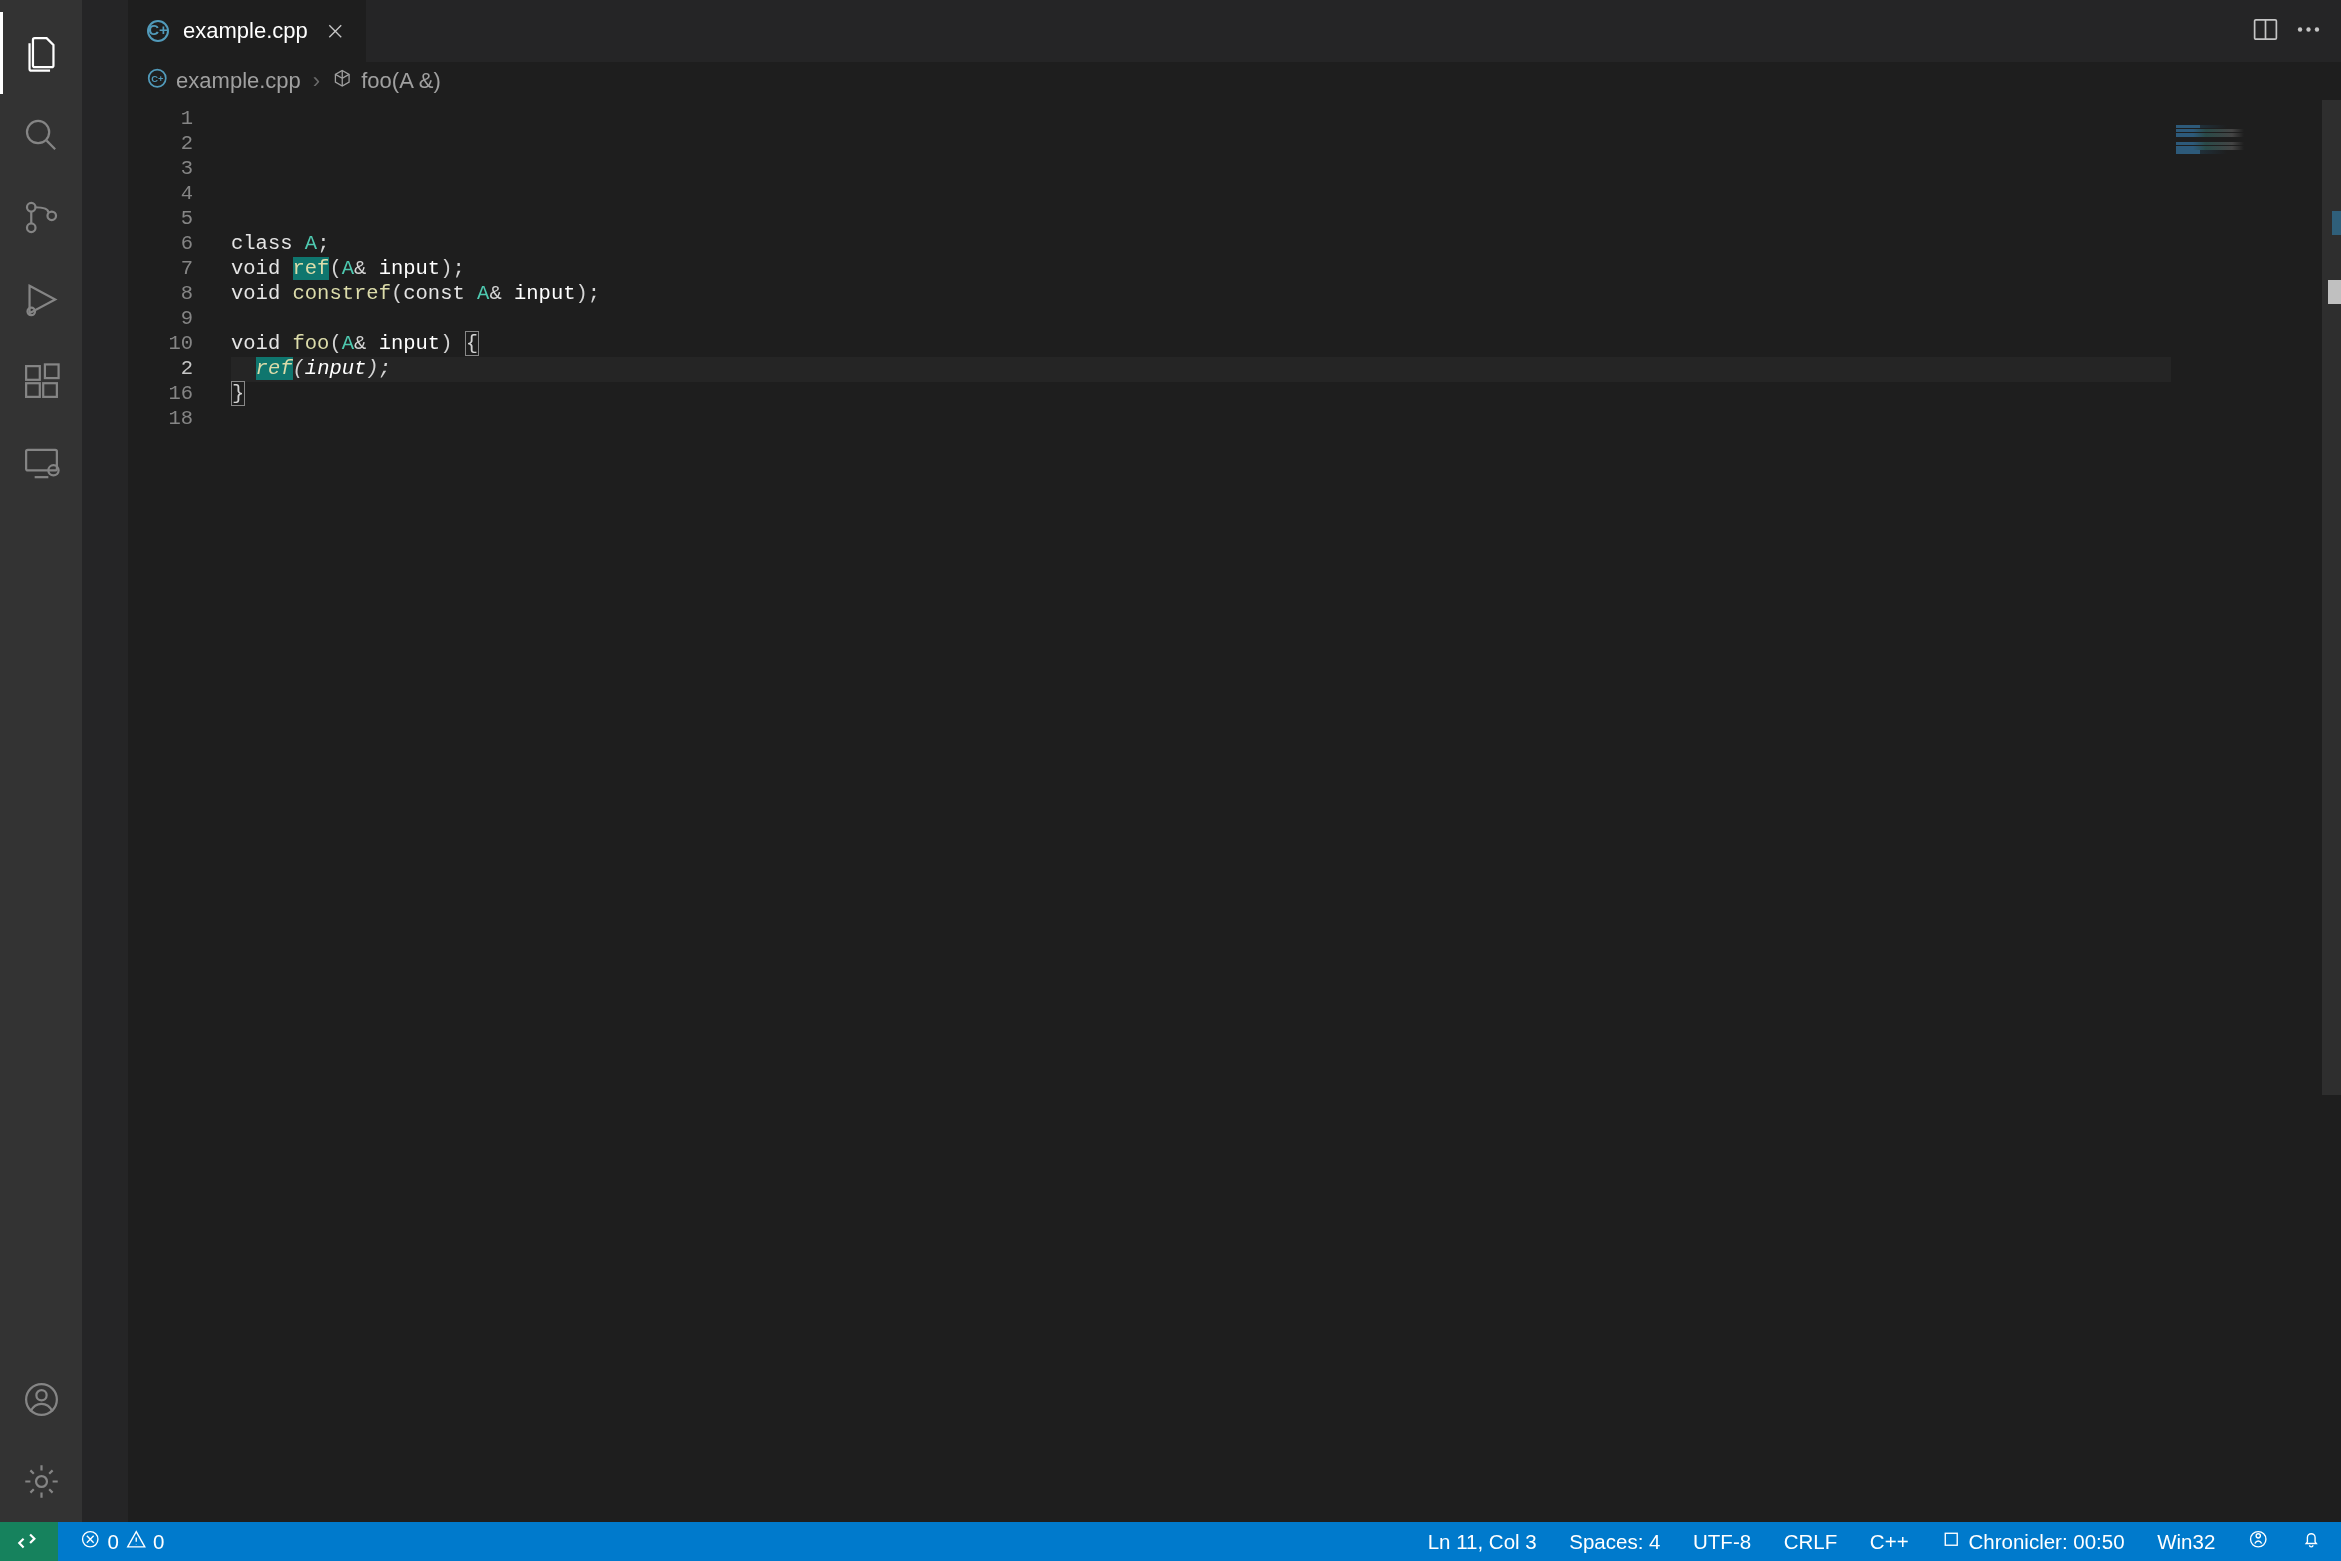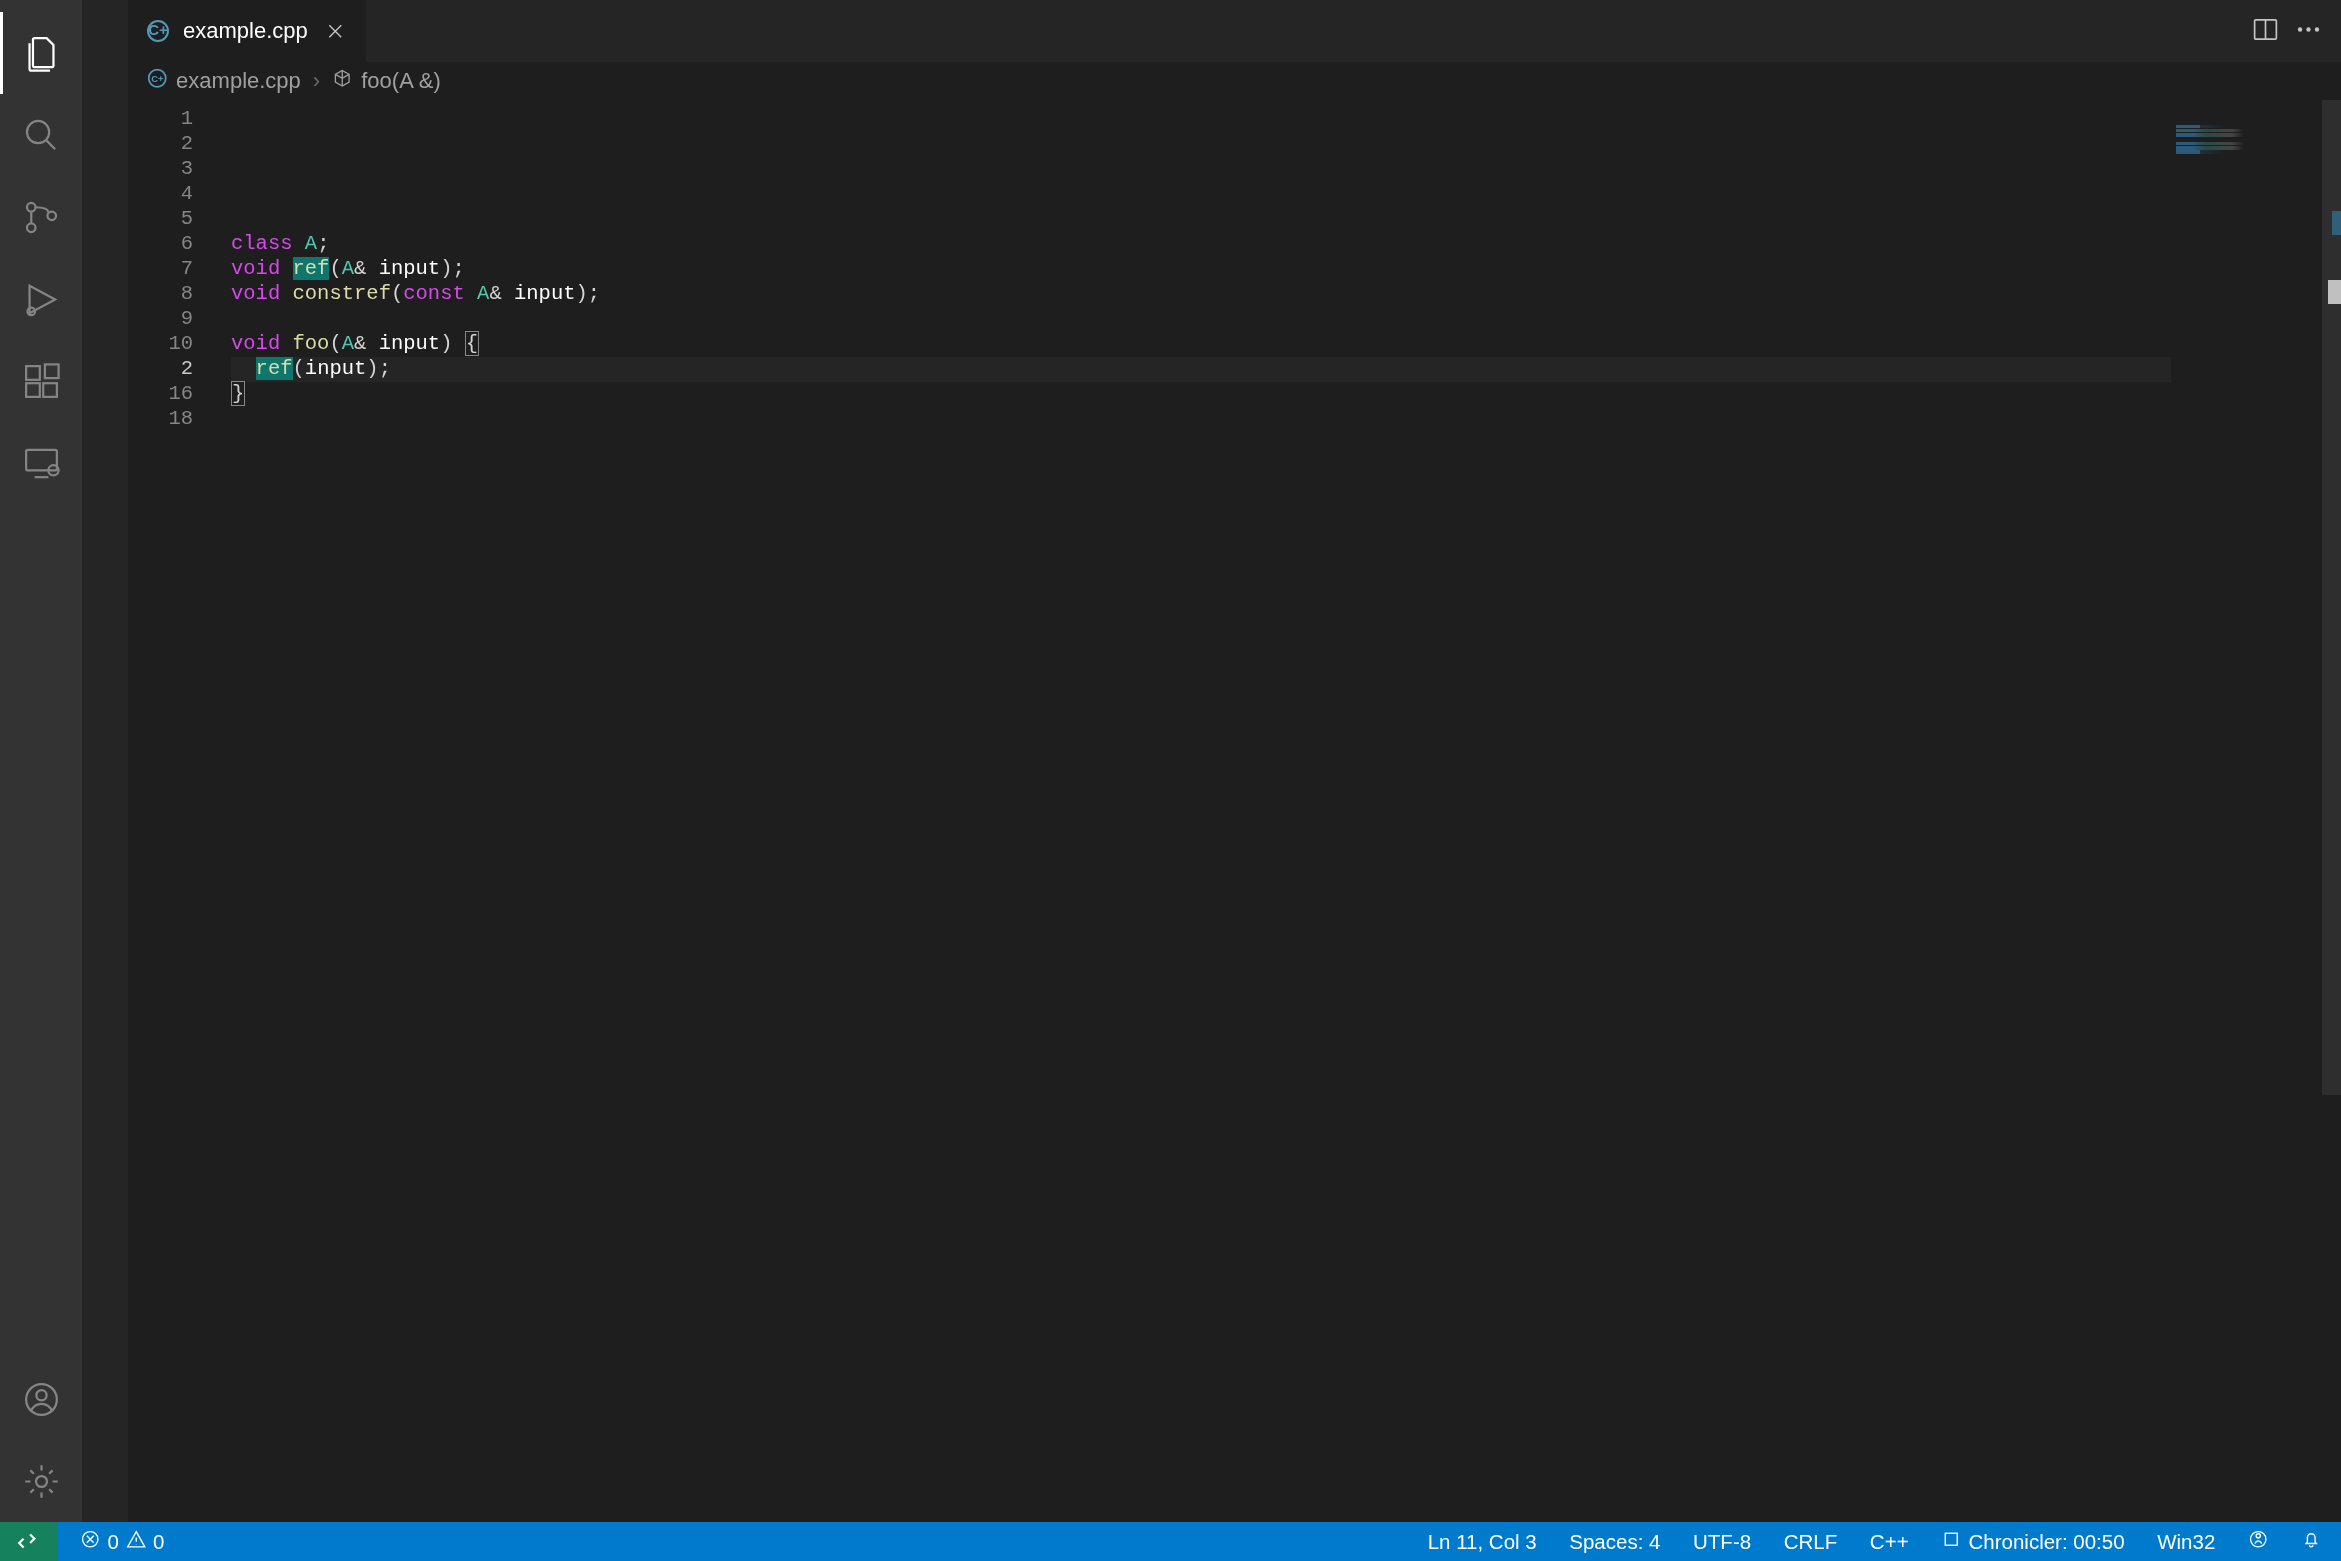--- a/index.html
+++ b/index.html
@@ -92,22 +92,22 @@
     width: 103px;
     padding-top: 6.8px;
   }
   .lineno {
     text-align: right; padding-right: 38px;
     color: #858585; height: 25px;
   }
   .lineno.current { color: #c6c6c6; }
   .codecol { flex: 1; padding-top: 6.8px; position:relative; }
   .line { height: 25px; white-space: pre; color: #d4d4d4; }
-  .line.current { background: rgba(255,255,255,0.03); }
-  .tok-kw { color: #d946ef; }
+  .line.current { background: rgba(255,255,255,0.03); font-style: italic; }
+  .tok-kw { color: #e5e5e5; }
   .tok-type { color: #4ec9b0; }
   .tok-var { color: #ffffff; }
   .tok-func { color: #dcdcaa; }
   .tok-punc { color: #d4d4d4; }
   .bracket { border: 0.9px solid #888; padding: 0 0px; }
   .wordhl { background: #0f766e; }
 
   
   .minimap {
     position: absolute; right: 0; top: 0; bottom: 0; width: 171px;

